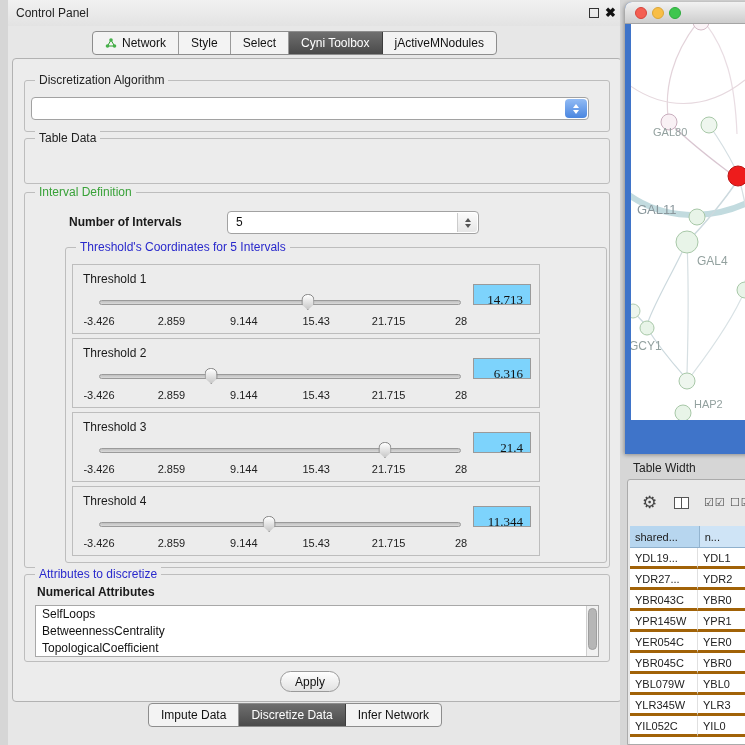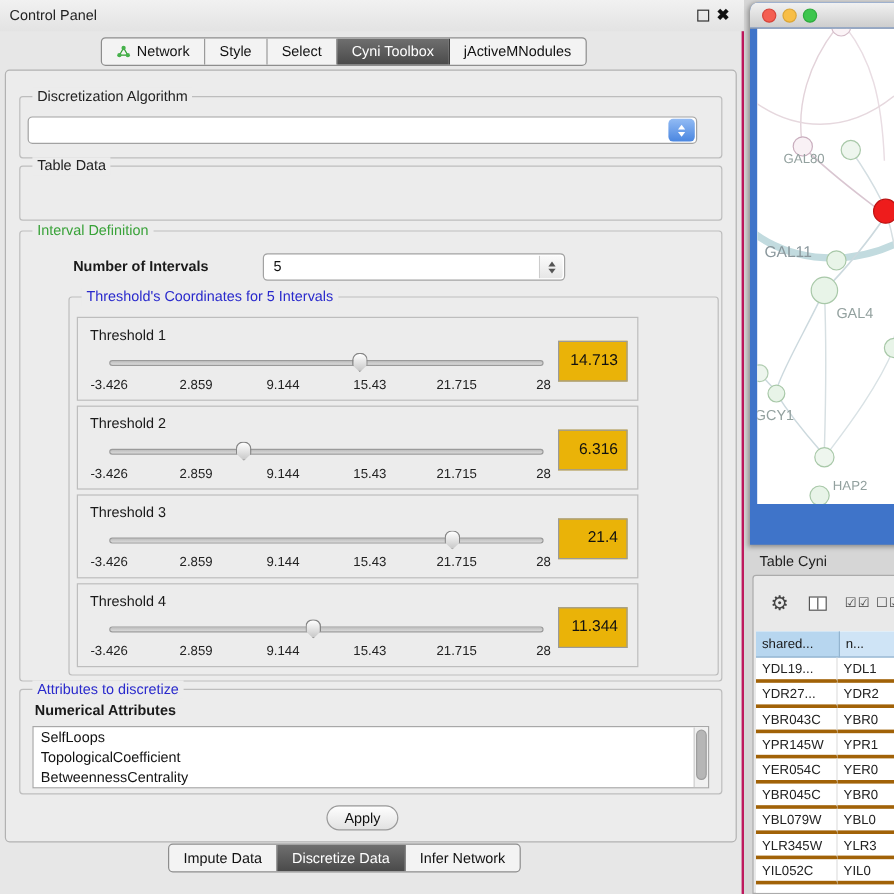--- a/index.html
+++ b/index.html
@@ -1,21 +1,21 @@
 <!DOCTYPE html>
 <html><head>
 <meta charset="utf-8">
 <style>
   *{margin:0;padding:0;box-sizing:border-box;}
   html,body{background:#cfcfcf;}
   body{font-family:"Liberation Sans",sans-serif;}
   #screen{position:relative;width:745px;height:745px;background:#d6d6d6;overflow:hidden;font-size:12px;color:#1a1a1a;}
 
   
-  .cp{position:absolute;left:0;top:0;width:620px;height:745px;background:#e7e7e7;border-right:2px solid #be185d;}
+  .cp{position:absolute;left:8px;top:0;width:620px;height:745px;background:#e7e7e7;border-right:2px solid #be185d;}
   .cp-titlebar{position:absolute;left:0;top:0;width:620px;height:26px;background:linear-gradient(#f1f1f1,#e3e3e3);}
   .cp-title{position:absolute;left:8px;top:6px;font-size:12px;color:#222;}
   .float-icon{position:absolute;left:581px;top:8px;width:10px;height:10px;border:1.5px solid #333;background:transparent;}
   .close-icon{position:absolute;left:597px;top:5px;font-size:13px;font-weight:bold;color:#111;}
 
   .seg{position:absolute;display:flex;height:24px;border:1px solid #8d8d8d;border-radius:4px;background:#f3f3f3;overflow:hidden;}
   .seg-top{left:84px;top:31px;}
   .seg-bottom{left:140px;top:703px;}
   .seg-cell{display:flex;align-items:center;gap:5px;padding:0 12px;font-size:12px;color:#111;border-right:1px solid #9a9a9a;white-space:nowrap;cursor:default;}
   .seg-cell:last-child{border-right:none;}
@@ -55,21 +55,21 @@
 
   .thr-group{left:40px;top:54px;width:542px;height:316px;}
   .thr-panel{position:absolute;left:6px;width:468px;height:70px;border:1px solid #bdbdbd;background:#ececec;}
   .tp0{top:16px;}.tp1{top:90px;}.tp2{top:164px;}.tp3{top:238px;}
   .thr-label{position:absolute;left:10px;top:7px;font-weight:normal;font-size:12px;}
   .slider{position:absolute;left:26px;top:28px;width:362px;height:18px;}
   .track{position:absolute;left:0;top:7px;width:100%;height:5px;background:linear-gradient(#bfbfbf,#dadada);border:1px solid #9a9a9a;border-radius:3px;}
   .thumb{position:absolute;top:1px;width:13px;height:16px;transform:translateX(-50%);background:linear-gradient(#ffffff,#c8c8c8);border:1px solid #848484;border-radius:6px 6px 2px 2px;clip-path:polygon(0 0,100% 0,100% 62%,50% 100%,0 62%);}
   .ticks{position:absolute;left:26px;top:50px;width:362px;height:12px;}
   .ticks span{position:absolute;transform:translateX(-50%);font-size:11px;color:#222;white-space:nowrap;}
-  .valbox{position:absolute;left:400px;top:19px;width:58px;height:34px;background:#eab308;border:1px solid #9a9a9a;font-size:13px;line-height:29px;text-align:right;padding-right:7px;color:#111;}
+  .valbox{position:absolute;left:400px;top:19px;width:58px;height:21px;background:#7dd3fc;border:1px solid #9a9a9a;font-size:13px;line-height:29px;text-align:right;padding-right:7px;color:#111;font-family:Liberation Serif, serif;}
 
   .attr-group{left:16px;top:574px;width:586px;height:88px;}
   .attr-label{position:absolute;left:12px;top:10px;font-size:12px;font-weight:bold;}
   .attr-list{position:absolute;left:10px;top:30px;width:564px;height:52px;background:#fff;border:1px solid #a8a8a8;overflow:hidden;}
   .attr-item{height:17px;line-height:17px;padding-left:6px;font-size:12px;color:#111;}
   .list-scroll{position:absolute;right:0;top:0;width:12px;height:100%;background:#f1f1f1;border-left:1px solid #cfcfcf;}
   .list-thumb{position:absolute;left:1px;top:2px;width:9px;height:42px;background:#b6b6b6;border:1px solid #9e9e9e;border-radius:5px;}
 
   .apply{position:absolute;left:272px;top:671px;width:60px;height:21px;border:1px solid #999;border-radius:11px;background:linear-gradient(#fefefe,#e2e2e2);font-size:12px;font-family:inherit;color:#111;}
 
@@ -241,22 +241,22 @@
           <div class="valbox">11.344</div>
         </div>
       </div>
     </div>
 
     <div class="group attr-group">
       <span class="group-title gt-blue">Attributes to discretize</span>
       <span class="attr-label">Numerical Attributes</span>
       <div class="attr-list">
         <div class="attr-item">SelfLoops</div>
+        <div class="attr-item">BetweennessCentrality</div>
         <div class="attr-item">TopologicalCoefficient</div>
-        <div class="attr-item">BetweennessCentrality</div>
         <div class="list-scroll">
           <div class="list-thumb"></div>
         </div>
       </div>
     </div>
 
     <button class="apply">Apply</button>
 
     <div class="seg seg-bottom">
       <div class="seg-cell">
@@ -309,21 +309,21 @@
           <circle cx="2" cy="287" r="7" fill="#edf5ed" stroke="#b0ccb0"></circle>
           <text x="22" y="112" font-size="11" fill="#93a19f" font-family="Liberation Sans, sans-serif">GAL80</text>
           <text x="6" y="190" font-size="13" fill="#8a979c" font-family="Liberation Sans, sans-serif">GAL11</text>
           <text x="66" y="241" font-size="12" fill="#93a19f" font-family="Liberation Sans, sans-serif">GAL4</text>
           <text x="-2" y="326" font-size="12" fill="#93a19f" font-family="Liberation Sans, sans-serif">GCY1</text>
           <text x="63" y="384" font-size="11" fill="#93a19f" font-family="Liberation Sans, sans-serif">HAP2</text>
         </svg>
     </div>
   </div>
 
-  <div class="tp-title">Table Cyni</div>
+  <div class="tp-title">Table Width</div>
 
   <div class="tp-box">
     <div class="tp-toolbar">
       <span class="icon-gear">⚙</span>
       <span class="icon-cols"></span>
       <span class="icon-checks ic1">☑☑</span>
       <span class="icon-checks ic2">☐☑</span>
     </div>
     <div class="tp-table">
       <div class="tp-header">

